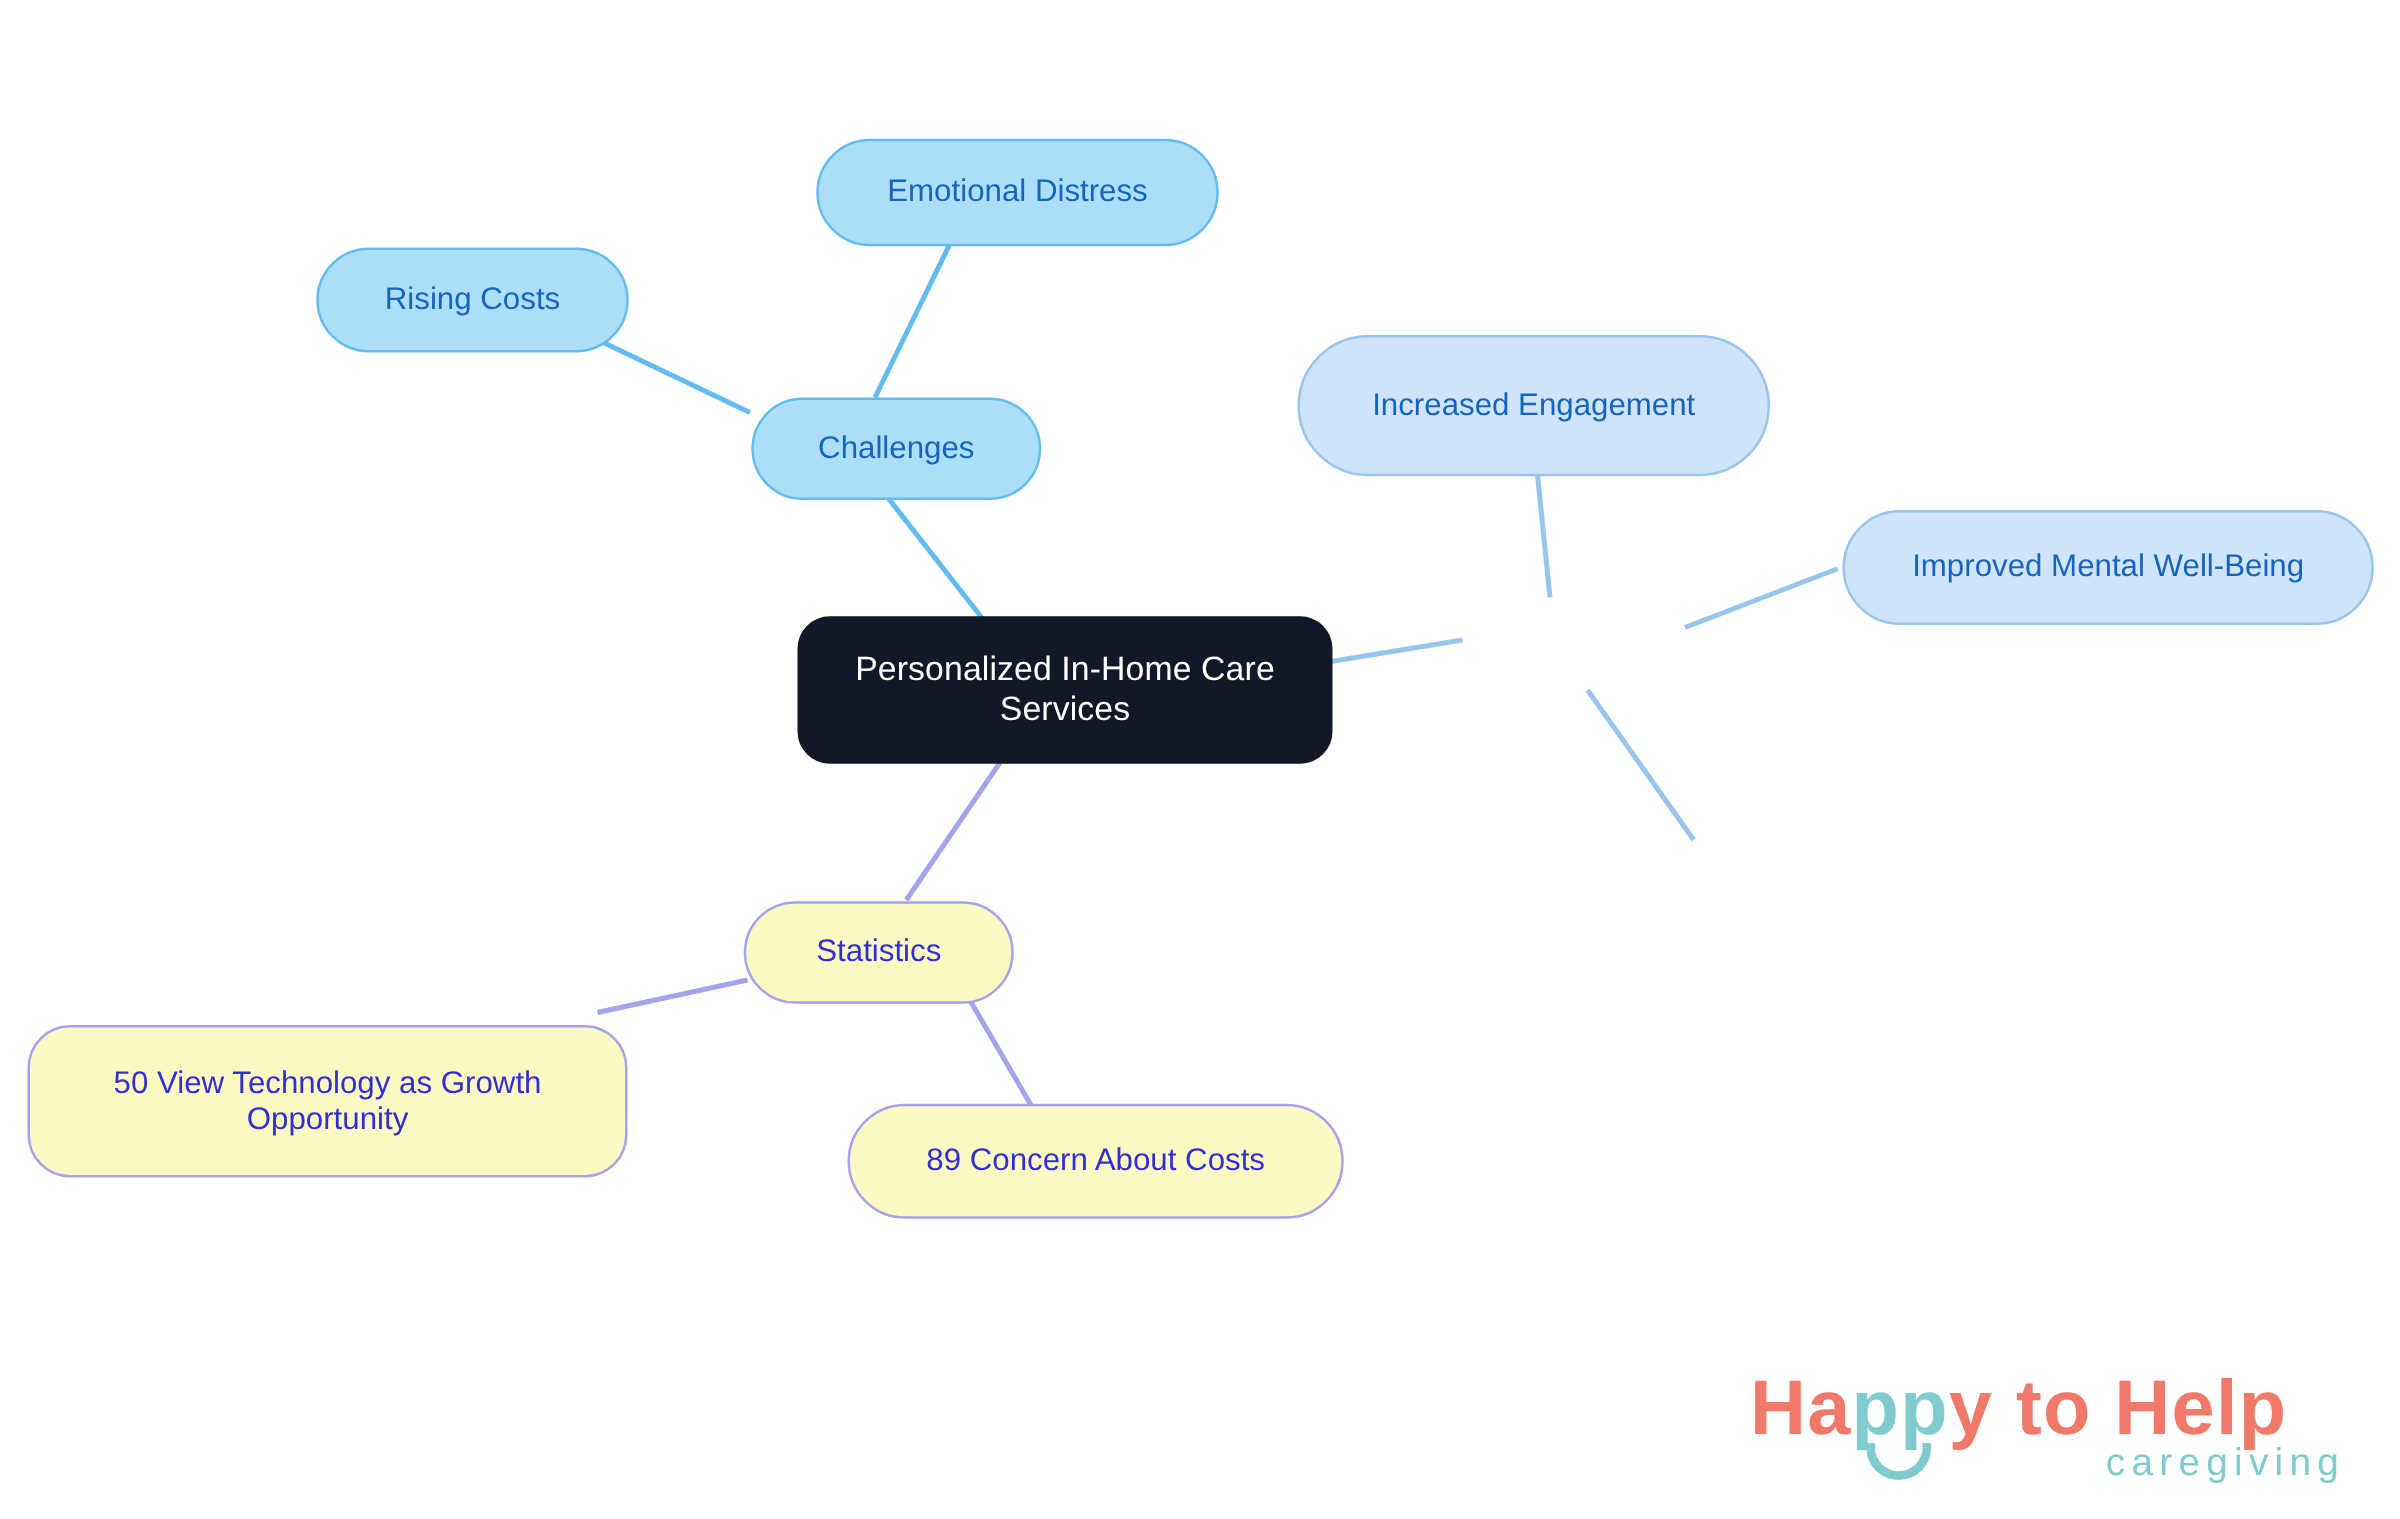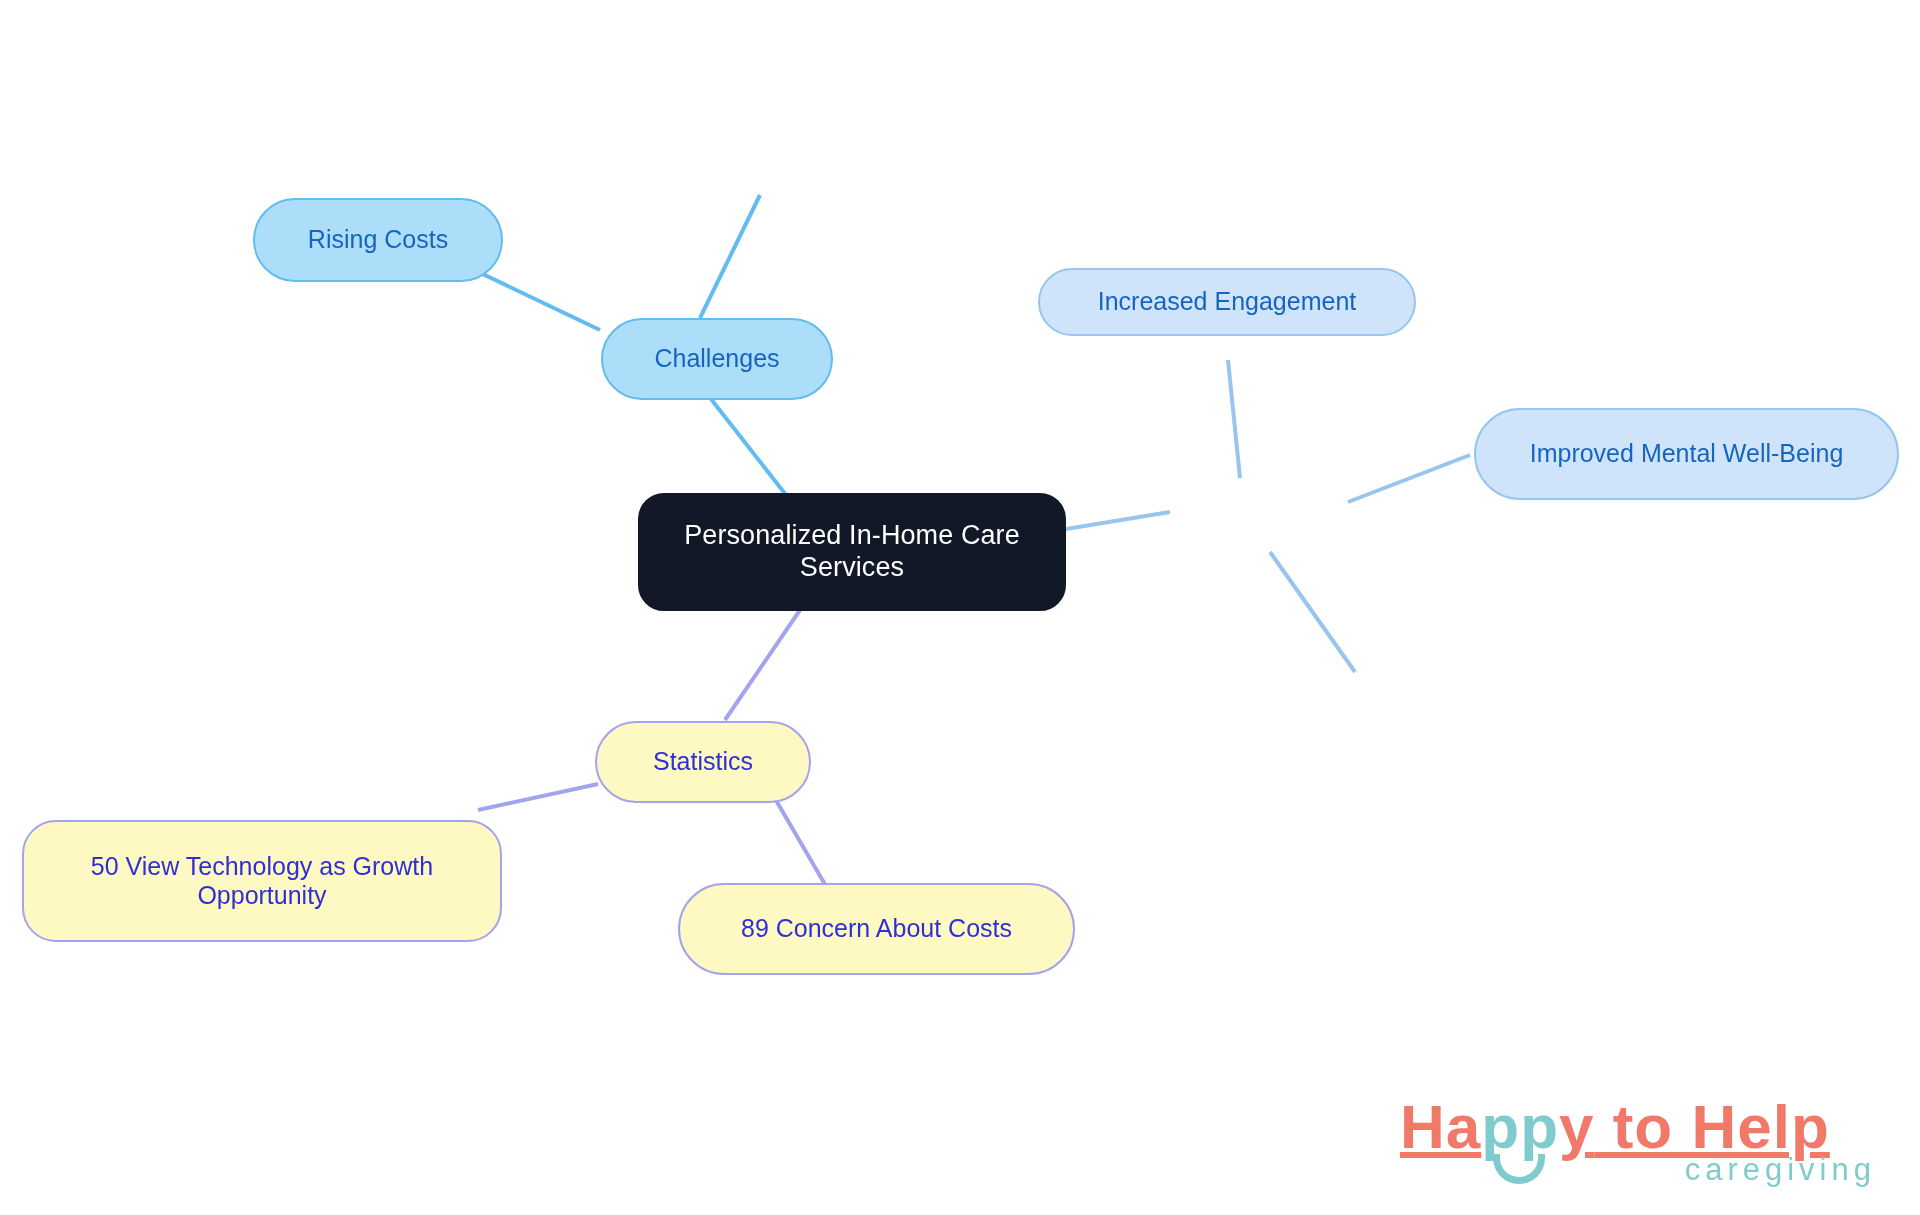--- a/index.html
+++ b/index.html
@@ -88,21 +88,21 @@
   #logo .wordmark {
     position: absolute;
     left: 0;
     top: 0;
     font-size: 62px;
     font-weight: bold;
     letter-spacing: 1px;
     line-height: 1;
     white-space: nowrap;
   }
-  #logo .coral { color: #F0796A; text-decoration: underline; }
+  #logo .coral { color: #F0796A; }
   #logo .teal  { color: #7FCBCD; }
   #logo .sub {
     position: absolute;
     right: 4px;
     top: 58px;
     font-size: 31px;
     letter-spacing: 5px;
     color: #7FCBCD;
     line-height: 1;
     white-space: nowrap;
@@ -145,23 +145,26 @@
   </div>
 
   <div class="node lvl1 br-challenges" style="left:601px; top:318px; width:232px; height:82px;">
     <span class="label">Challenges</span>
   </div>
 
   <div class="node lvl2 br-challenges" style="left:253px; top:198px; width:250px; height:84px;">
     <span class="label">Rising Costs</span>
   </div>
 
+  <div class="node lvl2 br-challenges" style="left:653px; top:111px; width:322px; height:86px;">
+    <span class="label">Emotional Distress</span>
+  </div>
 
 
-  <div class="node lvl2 br-benefits" style="left:1038px; top:268px; width:378px; height:68px;">
+  <div class="node lvl2 br-benefits" style="left:1038px; top:268px; width:378px; height:113px;">
     <span class="label">Increased Engagement</span>
   </div>
 
   <div class="node lvl2 br-benefits" style="left:1474px; top:408px; width:425px; height:92px;">
     <span class="label">Improved Mental Well-Being</span>
   </div>
 
 
   <div class="node lvl1 br-statistics" style="left:595px; top:721px; width:216px; height:82px;">
     <span class="label">Statistics</span>

